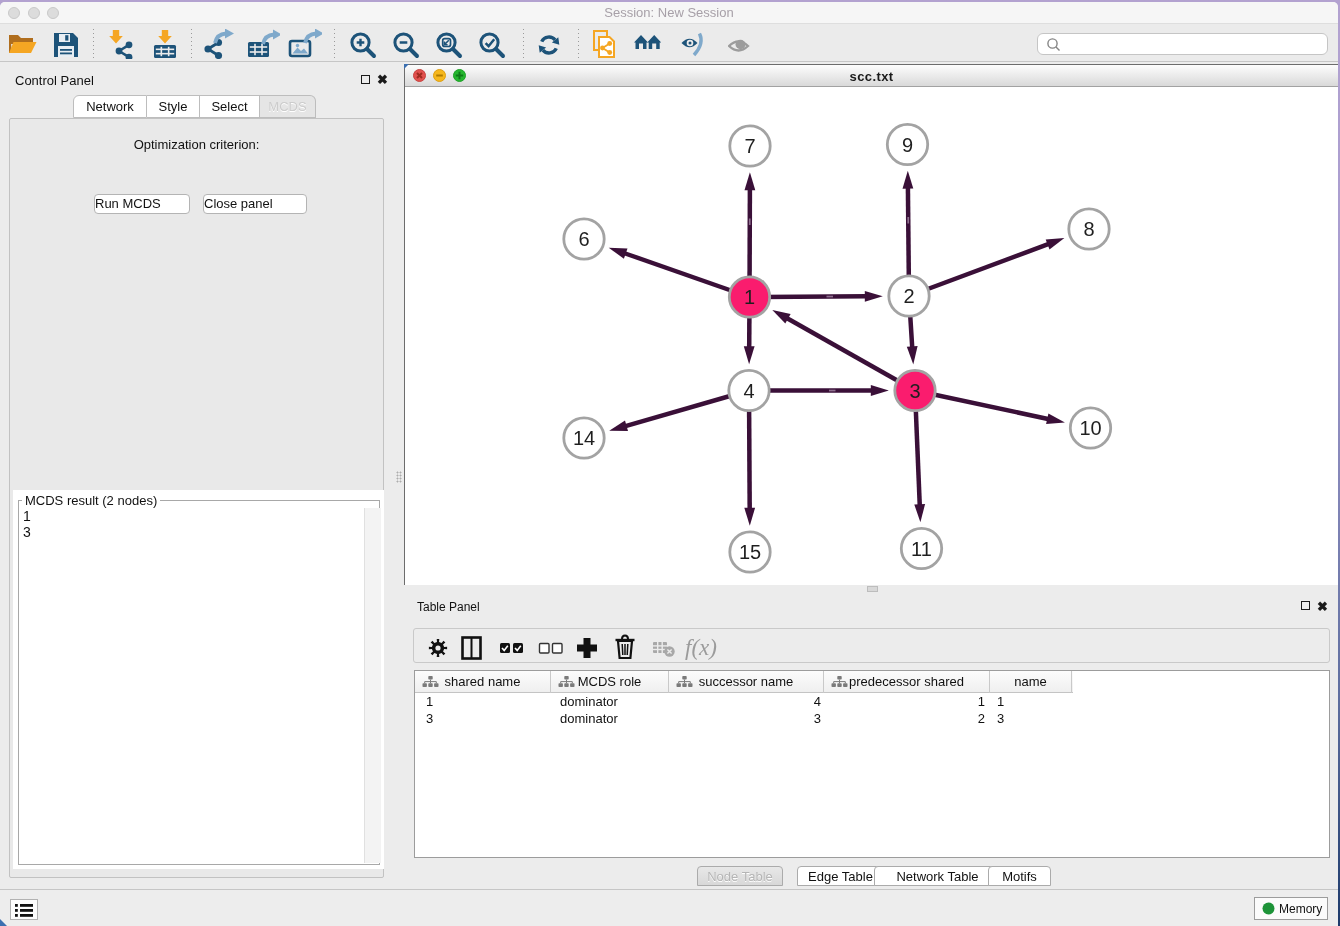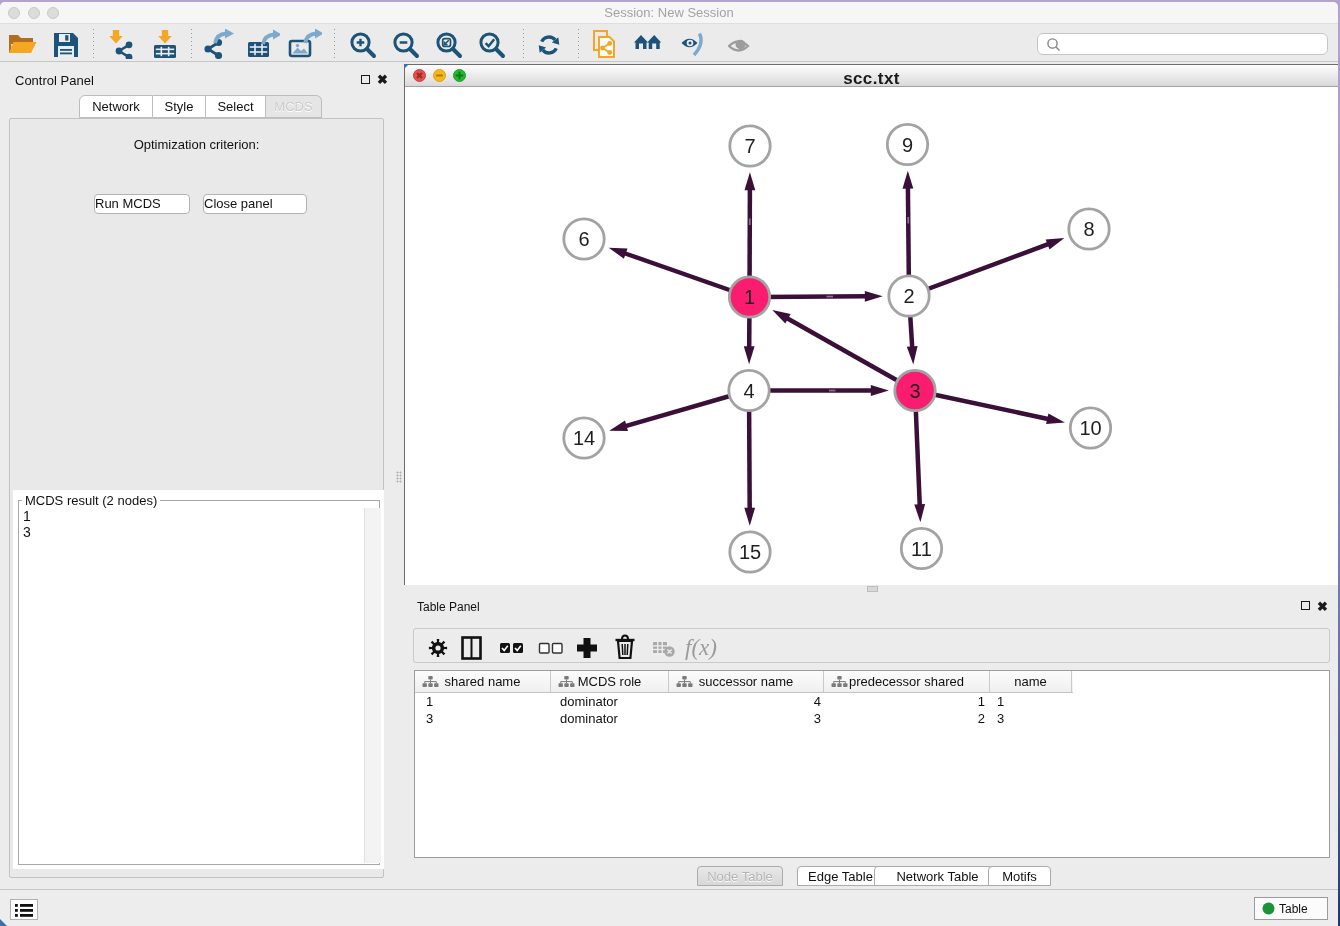--- a/index.html
+++ b/index.html
@@ -28,21 +28,21 @@
 .btn{position:absolute;top:75px;height:20px;background:#fff;border:1px solid #b4b4b4;border-radius:4px;font-size:13px;color:#111;text-align:left;line-height:18px}
 #resultwrap{position:absolute;left:3px;top:371px;width:371px;height:379px;background:#fff}
 #fieldset{position:absolute;left:5px;top:10px;width:362px;height:365px;border:1px solid #a8a8a8}
 #flegend{position:absolute;left:9px;top:3px;background:#fff;padding:0 3px;font-size:13px;color:#111}
 #resultlist{position:absolute;left:10px;top:18px;font-size:14px;color:#111;line-height:16px}
 #rscroll{position:absolute;left:351px;top:18px;width:17px;height:355px;background:#f3f3f3;border-left:1px solid #e0e0e0}
 
 #netwin{position:absolute;left:404px;top:62px;width:934px;height:521px;border-left:1px solid #6c6c6c;border-top:1px solid #6c6c6c;background:#fff}
 #nettitle{position:absolute;left:0;top:0;width:100%;height:22px;background:linear-gradient(180deg,#fdfdfd,#d9d9d9);border-bottom:1px solid #a2a2a2}
 .light{position:absolute;top:4px;width:13px;height:13px;border-radius:50%}
-#nettitle .t{position:absolute;top:4px;width:100%;text-align:center;font-size:17px;font-weight:bold;color:#1a1a1a;letter-spacing:.4px}
+#nettitle .t{position:absolute;top:4px;width:100%;text-align:center;font-size:13px;font-weight:bold;color:#1a1a1a;letter-spacing:.4px}
 #netcanvas{position:absolute;left:0;top:22px;width:933px;height:498px;background:#fff}
 
 #tpanel{position:absolute;left:404px;top:591px;width:934px;height:298px;background:#ececec}
 #tpanel .hdr{position:absolute;left:13px;top:7px;font-size:12px;color:#111}
 #ttoolbar{position:absolute;left:9px;top:35px;width:917px;height:35px;border:1px solid #c9c9c9;border-radius:3px}
 #ttable{position:absolute;left:10px;top:77px;width:916px;height:188px;background:#fff;border:1px solid #9c9c9c}
 #thead{position:absolute;left:0;top:0;width:658px;height:22px;background:linear-gradient(180deg,#fcfcfc,#efefef);border-bottom:1px solid #c4c4c4}
 .th{position:absolute;top:0;height:22px;border-right:1px solid #c9c9c9;font-size:13px;color:#111}
 .th span{position:absolute;top:3px;width:100%;text-align:center}
 .row{position:absolute;left:0;width:100%;height:17px;font-size:13px;color:#111}
@@ -185,21 +185,21 @@
         <svg width="20" height="20" style="position:absolute;left:6px;top:1px">
           <circle cx="8.5" cy="8.5" r="4.6" fill="none" stroke="#848484" stroke-width="1.4"></circle>
           <line x1="12" y1="12" x2="15.5" y2="15.5" stroke="#848484" stroke-width="1.4"></line>
         </svg>
       </div>
   </div>
   <div id="cpanel">
     <div class="hdr">Control Panel</div>
     <div class="float-btn" style="left:361px;top:13px"></div>
     <div class="close-x" style="left:377px;top:12px">✖</div>
-    <div class="tabstrip" style="left:79px;top:33px;width:289px">
+    <div class="tabstrip" style="left:73px;top:33px;width:289px">
       <div class="tab" style="left:0;width:74px;border-radius:6px 0 0 0">Network</div>
       <div class="tab" style="left:74px;width:53px;border-left:none">Style</div>
       <div class="tab" style="left:127px;width:60px;border-left:none">Select</div>
       <div class="tab" style="left:187px;width:56px;border-left:none;border-radius:0 6px 0 0;background:#e5e5e5;color:#cccccc;text-shadow:0 1px 0 #fff">MCDS</div>
     </div>
     <div id="tabcontent">
       <div id="optlabel">Optimization criterion:</div>
       <div class="btn" style="left:84px;width:96px">Run MCDS</div>
       <div class="btn" style="left:193px;width:104px">Close panel</div>
       <div id="resultwrap">
@@ -415,16 +415,16 @@
             <rect x="5" y="3" width="13" height="2.8"></rect>
             <rect x="5" y="8" width="13" height="2.8"></rect>
             <rect x="5" y="13" width="13" height="2.8"></rect>
           </g>
         </svg>
       </div>
     <div id="membtn">
         <svg width="14" height="14" style="position:absolute;left:7px;top:4px">
           <circle cx="6.5" cy="6.5" r="6" fill="#1d9338"></circle>
         </svg>
-        <span style="position:absolute;left:24px;top:4px">Table</span>
+        <span style="position:absolute;left:24px;top:4px">Memory</span>
       </div>
   </div>
 </div>
 
 </body></html>

